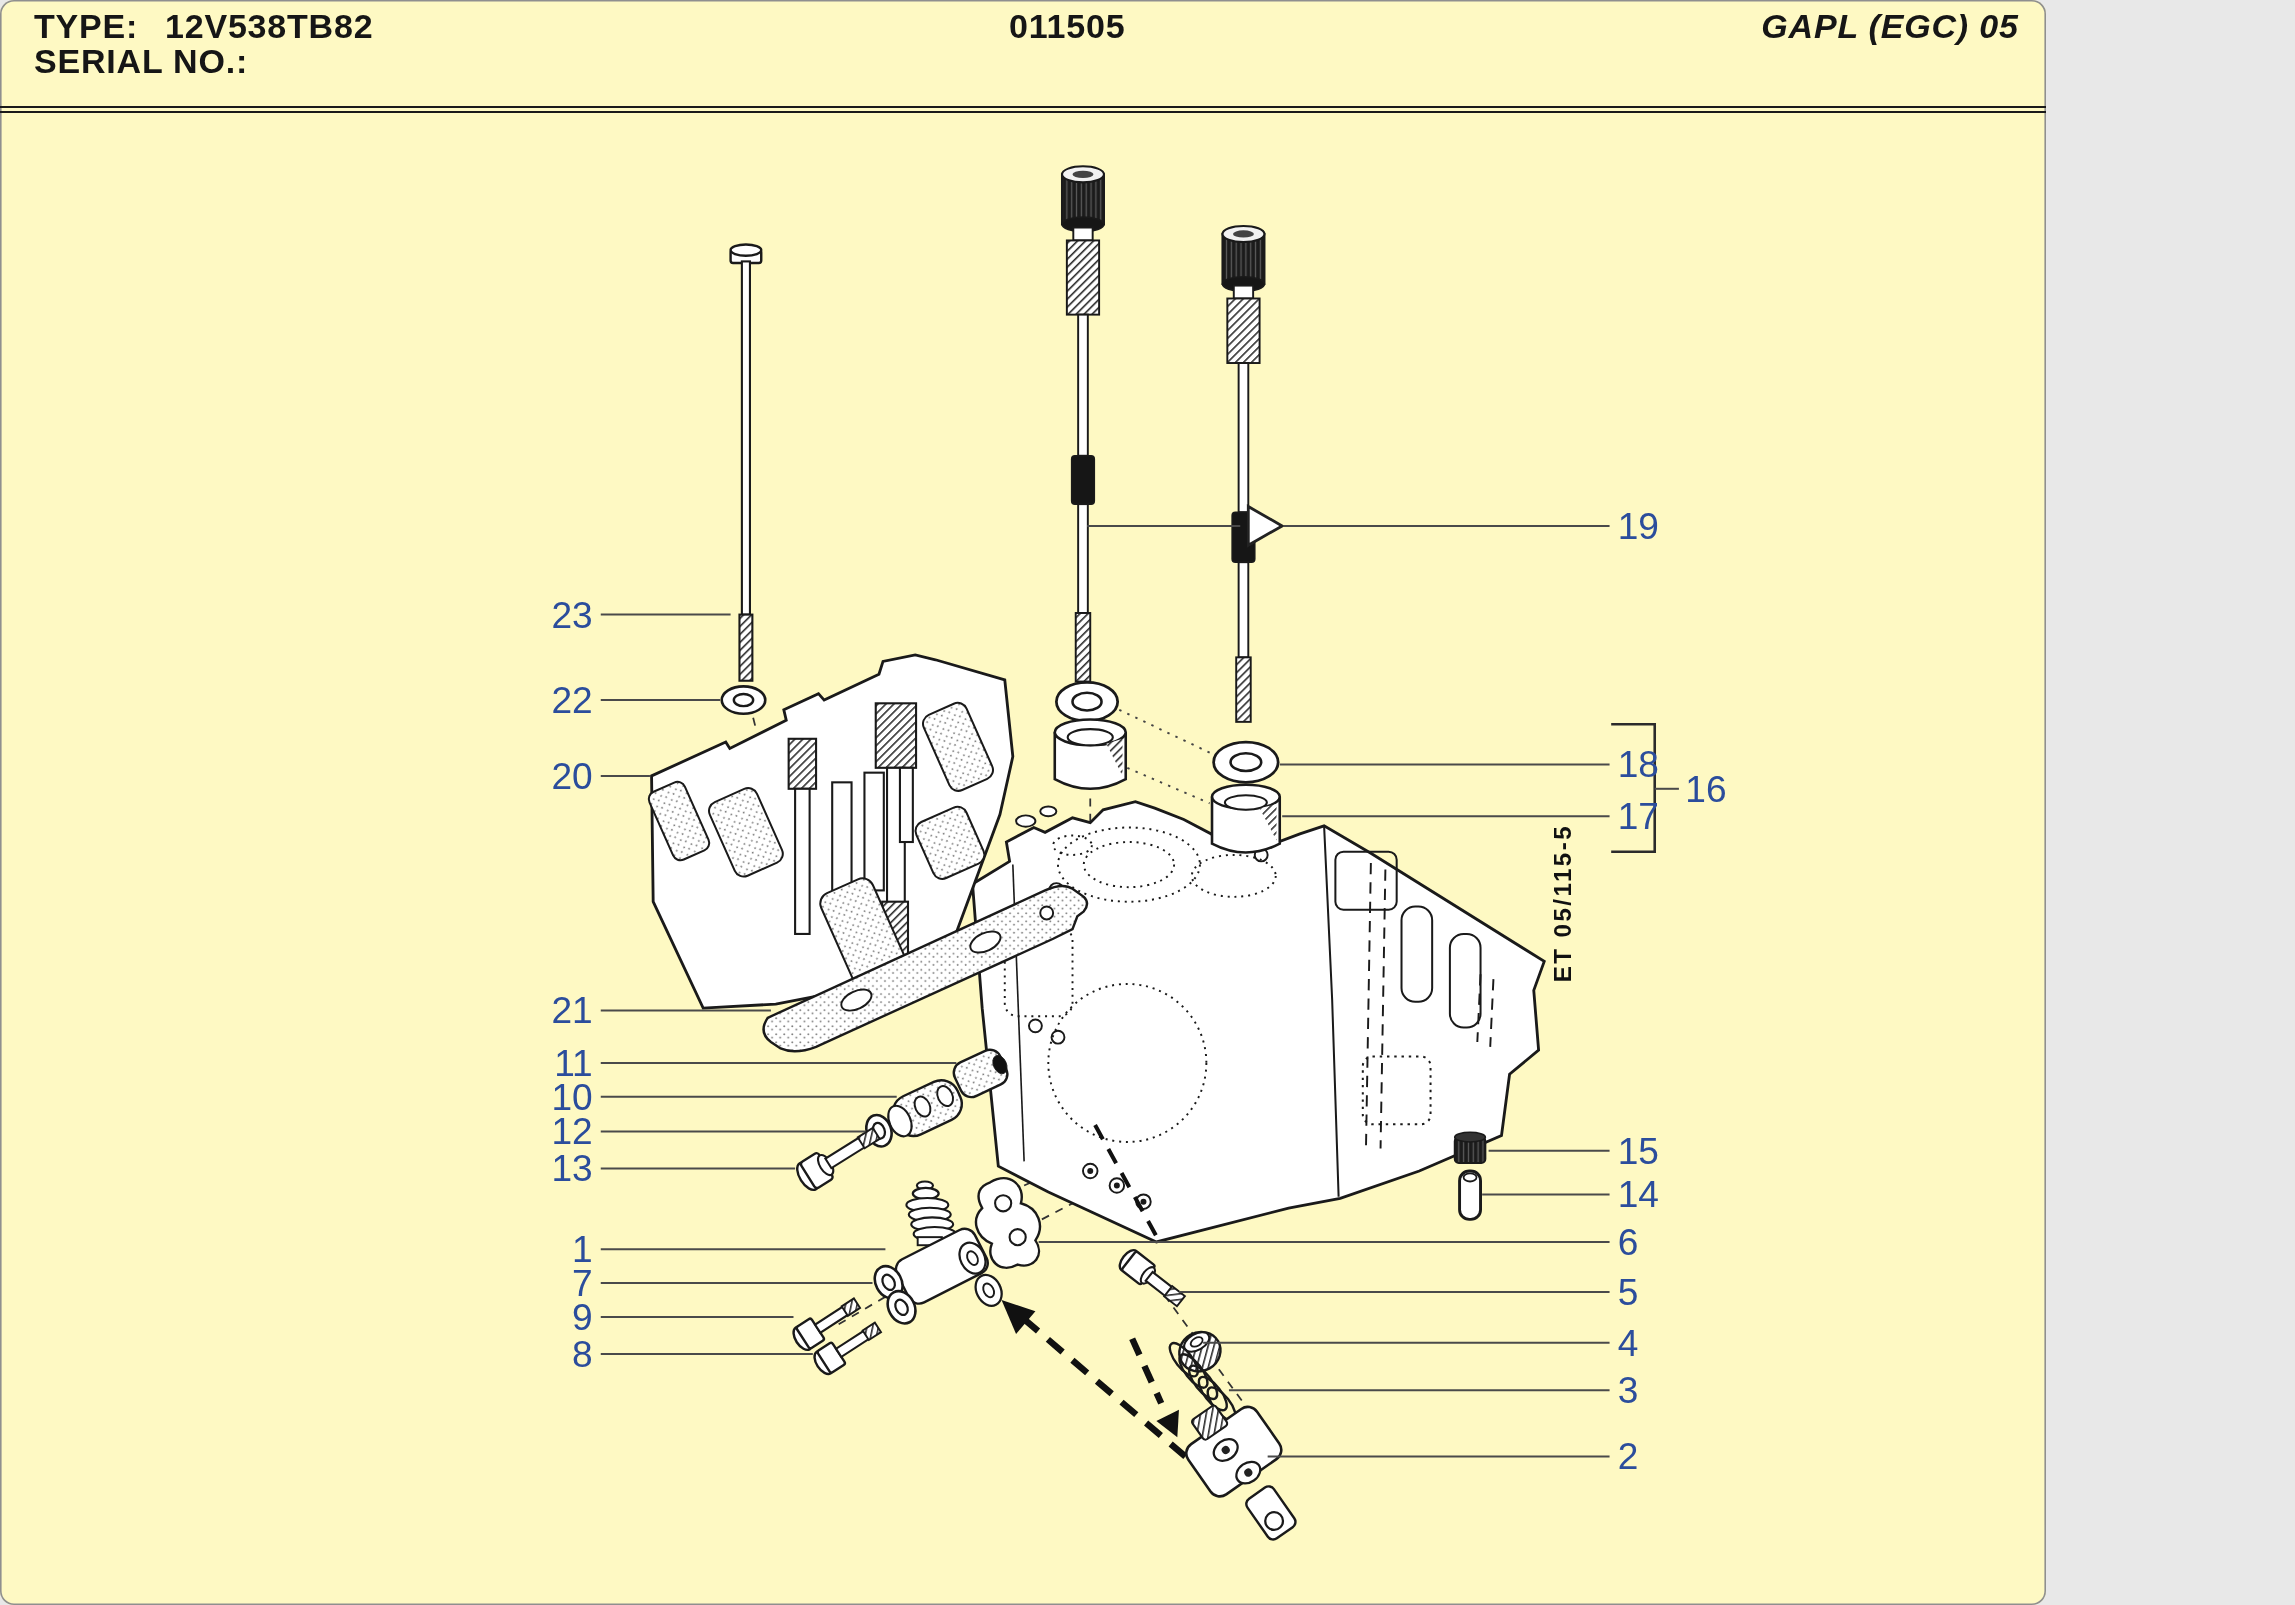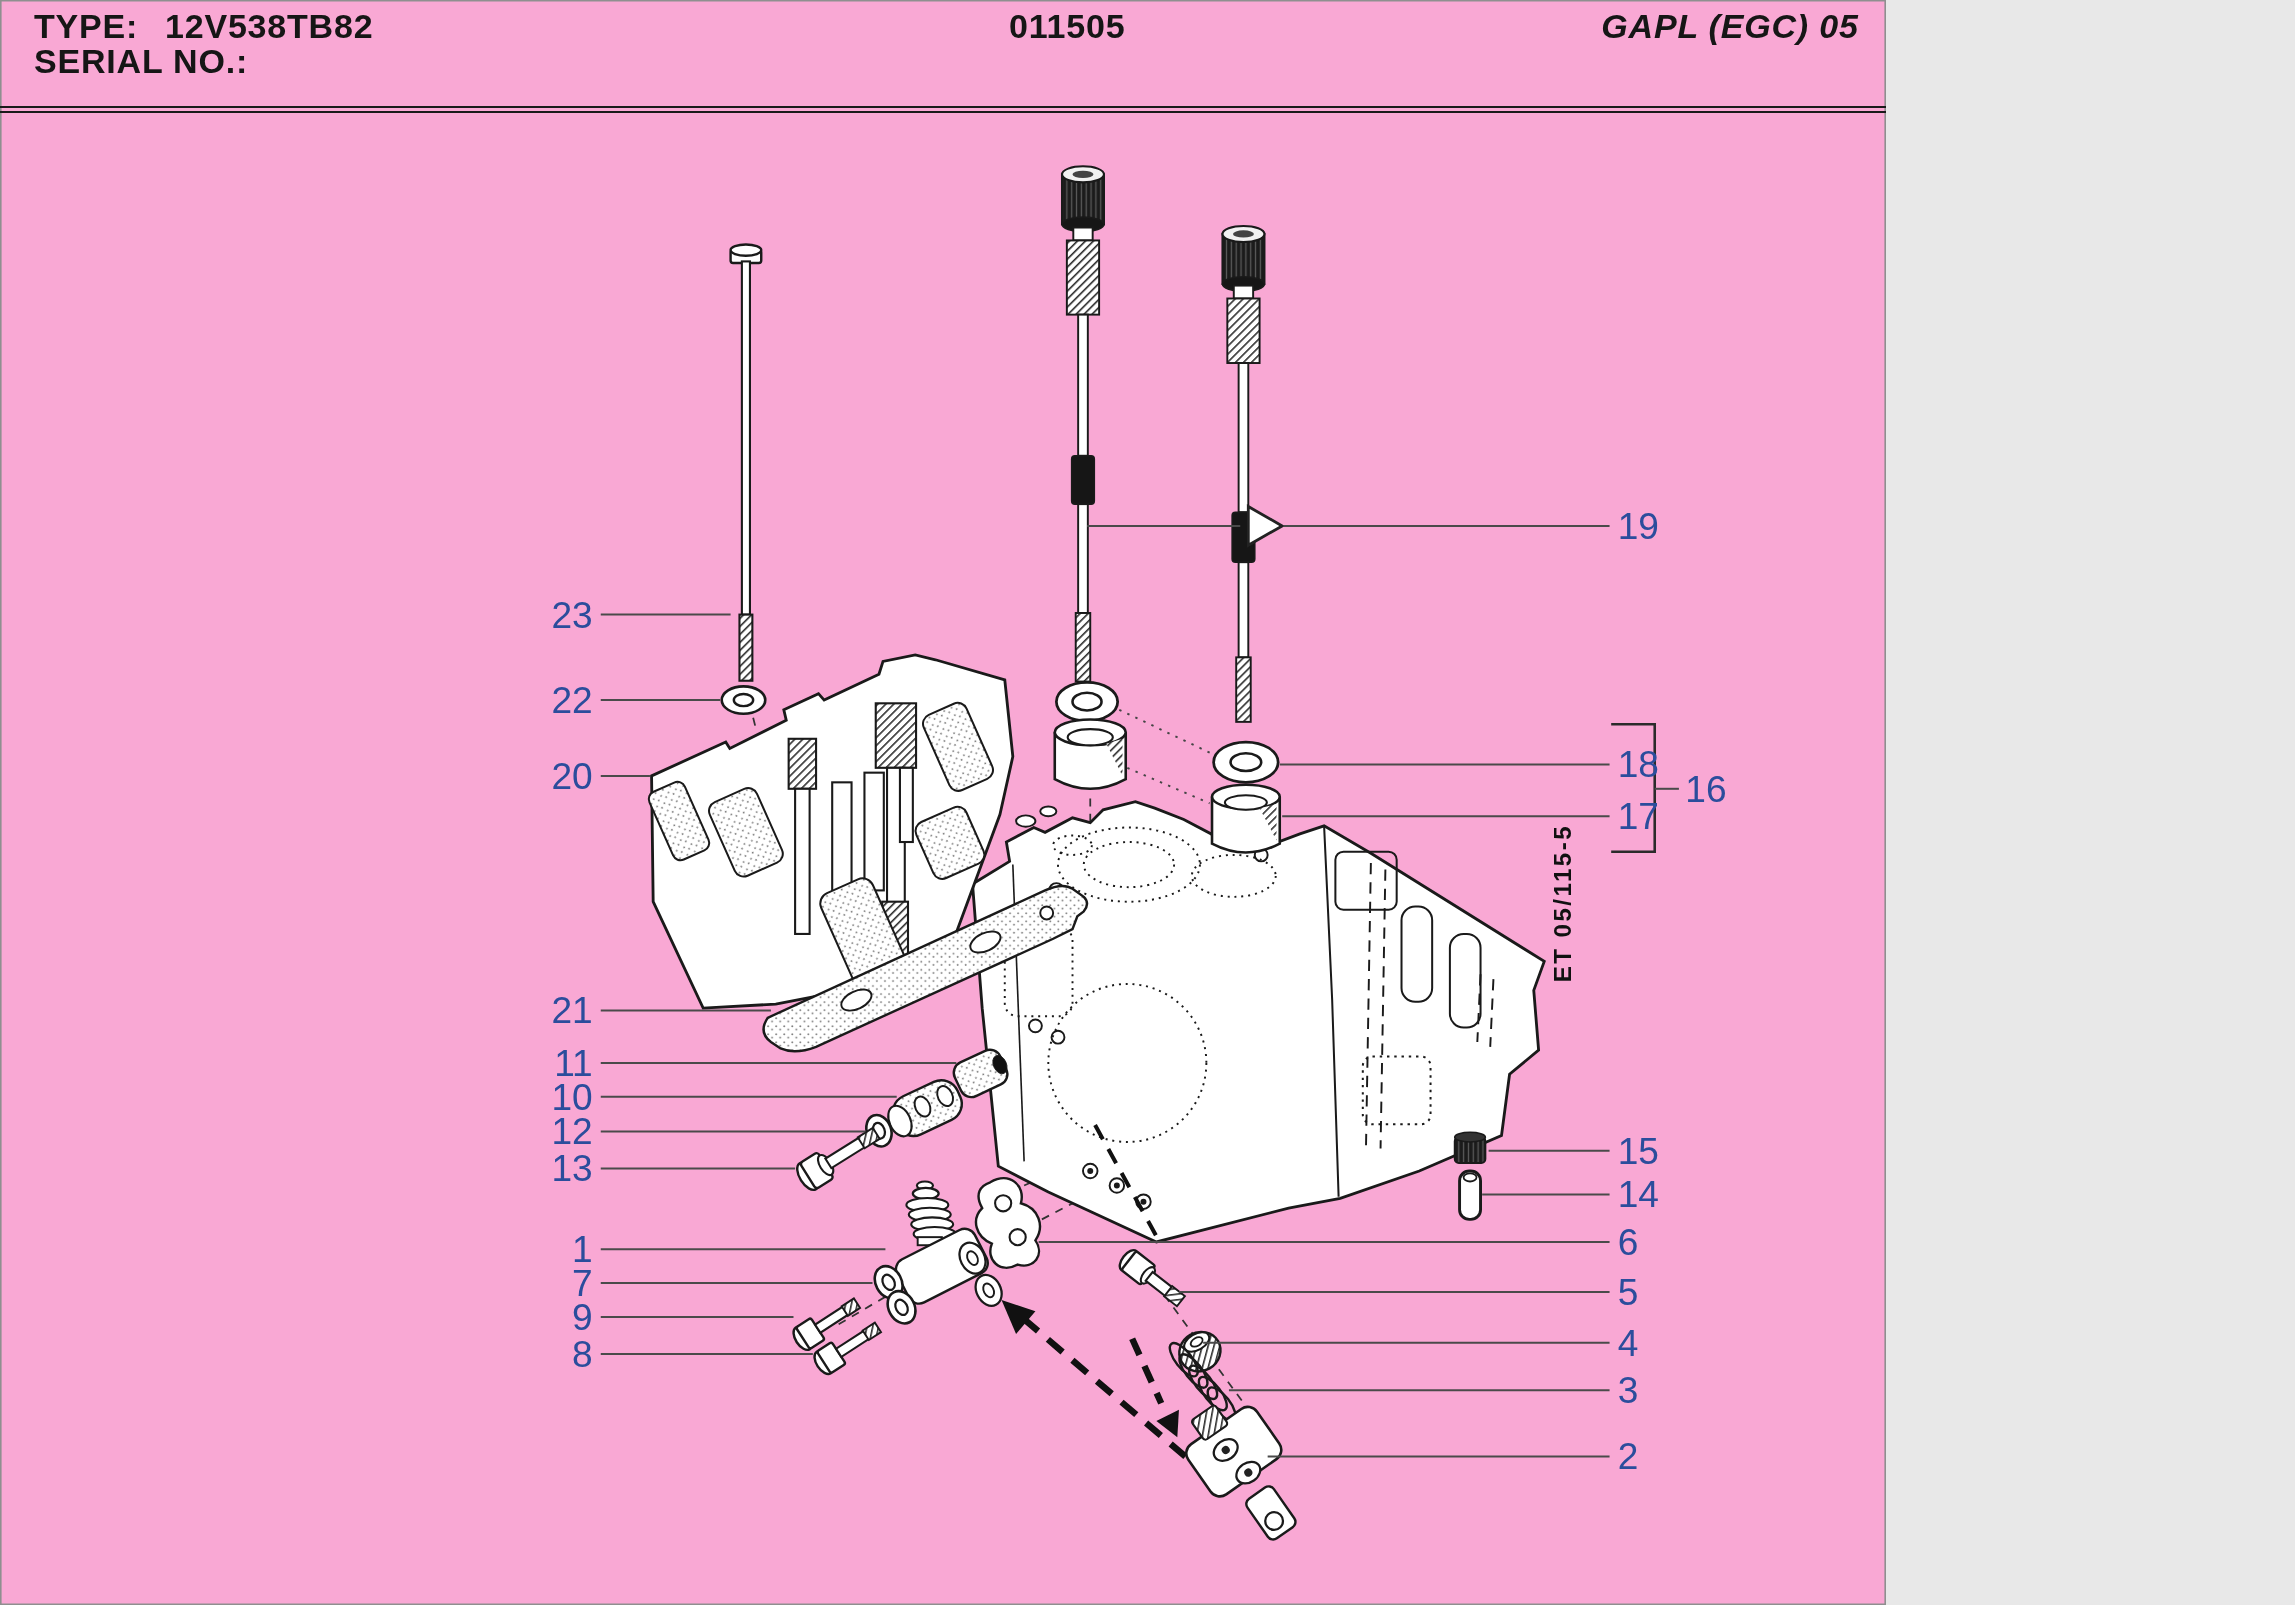--- a/index.html
+++ b/index.html
@@ -1,20 +1,21 @@
 <!DOCTYPE html>
 <html style="font-size:13px"><head>
 <meta charset="utf-8">
 <style>
   html,body{margin:0;padding:0;background:#e8e8e8;}
   .page{
-    position:relative;width:1886px;height:1605px;background:#f9a8d4;
+    position:relative;width:2046px;height:1605px;background:#fef9c3;
     font-family:"Liberation Sans", sans-serif;
     box-shadow: inset 0 0 0 1.6px #8f8f8f;
     overflow:hidden;
+    border-radius:14px;
   }
   .hdr{position:absolute;font-weight:bold;font-size:34px;color:#161616;letter-spacing:0.8px;white-space:nowrap;}
   .hdr-type-label{left:34px;top:6.5px;}
   .hdr-type-value{left:165px;top:6.5px;text-align:center;}
   .hdr-serial-label{left:34px;top:42px;}
   .hdr-doc{left:1009px;top:6.5px;}
   .hdr-code{right:27.4px;top:6.5px;font-style:italic;}
   .rule{position:absolute;left:0;top:106px;width:100%;height:3.2px;
         border-top:2.4px solid #1a1a1a;border-bottom:2.4px solid #1a1a1a;}
   svg{position:absolute;left:0;top:0;}

